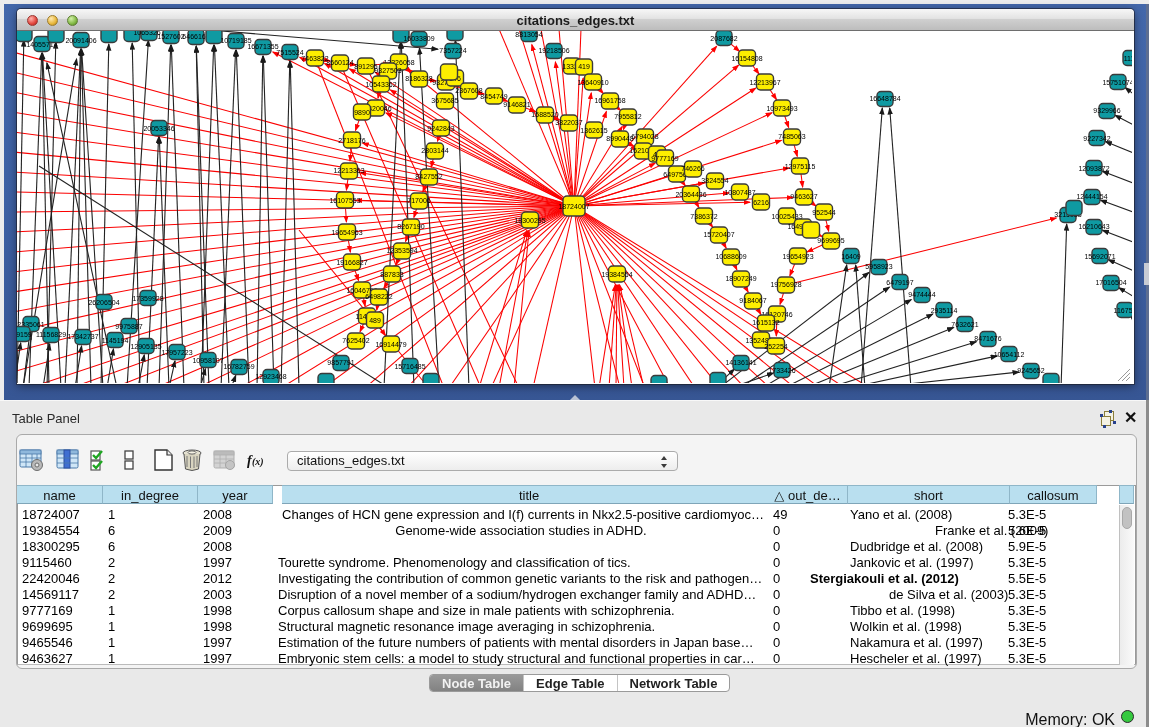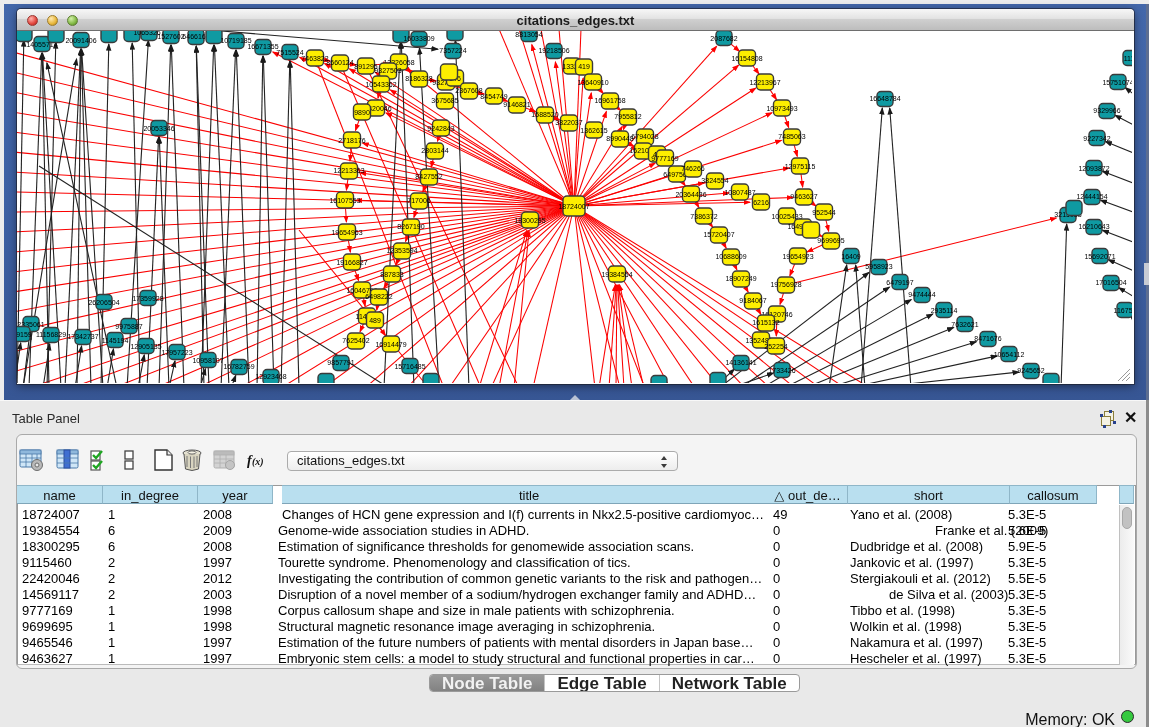--- a/index.html
+++ b/index.html
@@ -21,21 +21,21 @@
 #combo { position:absolute; left:287px; top:451px; width:391px; height:20px; background:linear-gradient(180deg,#ffffff,#ededed);
   border:1px solid #ababab; border-radius:4px; font-size:13px; color:#111; line-height:18px; padding-left:9px; }
 #tablearea { position:absolute; left:17px; top:485px; width:1119px; height:180px; background:#fff; border:1px solid #9a9a9a; border-bottom:1px solid #bbb; }
 .th { position:absolute; top:485px; height:19px; background:#b9dfef; border-right:1px solid #8fb6c8; border-top:1px solid #8fb6c8; border-bottom:1px solid #7fa5b8;
   font-size:13px; color:#111; text-align:center; line-height:19px; }
 .tr { position:absolute; left:17px; width:1080px; height:16px; font-size:13px; color:#000; }
 .c { position:absolute; top:0; white-space:nowrap; overflow:hidden; line-height:16px; }
 #vsb { position:absolute; left:1119px; top:505px; width:15px; height:160px; background:linear-gradient(90deg,#ececec,#fafafa); border-left:1px solid #c0c0c0; }
 #vsb .thumb { position:absolute; left:2px; top:2px; width:10px; height:22px; border-radius:5px; background:#c2c2c2; border:1px solid #a8a8a8; }
 #tabs { position:absolute; left:429px; top:674px; height:18px; border:1px solid #9a9a9a; border-radius:4px; background:#fff; overflow:hidden; }
-.tab { float:left; height:18px; font-size:17px; font-weight:bold; line-height:17px; padding:0 12px; color:#222; }
+.tab { float:left; height:18px; font-size:13px; font-weight:bold; line-height:17px; padding:0 12px; color:#222; }
 .tab.sel { background:linear-gradient(180deg,#9a9a9a,#7f7f7f); color:#f2f2f2; }
 .tab + .tab { border-left:1px solid #c4c4c4; }
 #mem { position:absolute; right:34px; top:711px; font-size:16px; color:#111; }
 #memdot { position:absolute; left:1121px; top:710px; width:13px; height:13px; border-radius:50%; background:#35c93f; border:1.5px solid #2a2a2a; }
 #floaticon { position:absolute; left:1100px; top:9px; }
 #closex { position:absolute; left:1124px; top:7px; font-size:16px; font-weight:bold; color:#111; }
 </style></head>
 <body>
 <div id="app">
 <div id="desktop"></div>
@@ -635,50 +635,49 @@
       <span class="c" style="left:186px;">2008</span>
       <span class="c" style="left:261px;width:486px;text-align:right;">Changes of HCN gene expression and I(f) currents in Nkx2.5-positive cardiomyoc…</span>
       <span class="c" style="left:756px;">49</span>
       <span class="c" style="left:833px;">Yano et al. (2008)</span>
       <span class="c" style="left:991px;">5.3E-5</span>
     </div>
 <div class="tr" style="top:523px;">
       <span class="c" style="left:5px;">19384554</span>
       <span class="c" style="left:91px;">6</span>
       <span class="c" style="left:186px;">2009</span>
-      <span class="c" style="left:261px;width:486px;">Genome-wide association studies in ADHD.</span>
+      <span class="c" style="left:261px;width:486px;text-align:center;">Genome-wide association studies in ADHD.</span>
       <span class="c" style="left:756px;">0</span>
       <span class="c" style="left:878px;margin-left:40px;">Franke et al. (2009)</span>
       <span class="c" style="left:991px;">5.6E-5</span>
     </div>
 <div class="tr" style="top:539px;">
       <span class="c" style="left:5px;">18300295</span>
       <span class="c" style="left:91px;">6</span>
       <span class="c" style="left:186px;">2008</span>
-      <span class="c" style="left:261px;width:486px;">Estimation of significance thresholds for genomewide association scans.</span>
       <span class="c" style="left:756px;">0</span>
       <span class="c" style="left:833px;">Dudbridge et al. (2008)</span>
       <span class="c" style="left:991px;">5.9E-5</span>
     </div>
 <div class="tr" style="top:555px;">
       <span class="c" style="left:5px;">9115460</span>
       <span class="c" style="left:91px;">2</span>
       <span class="c" style="left:186px;">1997</span>
       <span class="c" style="left:261px;width:486px;">Tourette syndrome. Phenomenology and classification of tics.</span>
       <span class="c" style="left:756px;">0</span>
       <span class="c" style="left:833px;">Jankovic et al. (1997)</span>
       <span class="c" style="left:991px;">5.3E-5</span>
     </div>
 <div class="tr" style="top:571px;">
       <span class="c" style="left:5px;">22420046</span>
       <span class="c" style="left:91px;">2</span>
       <span class="c" style="left:186px;">2012</span>
       <span class="c" style="left:261px;width:486px;">Investigating the contribution of common genetic variants to the risk and pathogen…</span>
       <span class="c" style="left:756px;">0</span>
-      <span class="c" style="left:833px;">Stergiakouli et al. (2012)</span>
+      <span class="c" style="left:793px;font-weight:bold;">Stergiakouli et al. (2012)</span>
       <span class="c" style="left:991px;">5.5E-5</span>
     </div>
 <div class="tr" style="top:587px;">
       <span class="c" style="left:5px;">14569117</span>
       <span class="c" style="left:91px;">2</span>
       <span class="c" style="left:186px;">2003</span>
       <span class="c" style="left:261px;width:486px;">Disruption of a novel member of a sodium/hydrogen exchanger family and ADHD…</span>
       <span class="c" style="left:756px;">0</span>
       <span class="c" style="left:872px;">de Silva et al. (2003)</span>
       <span class="c" style="left:991px;">5.3E-5</span>

